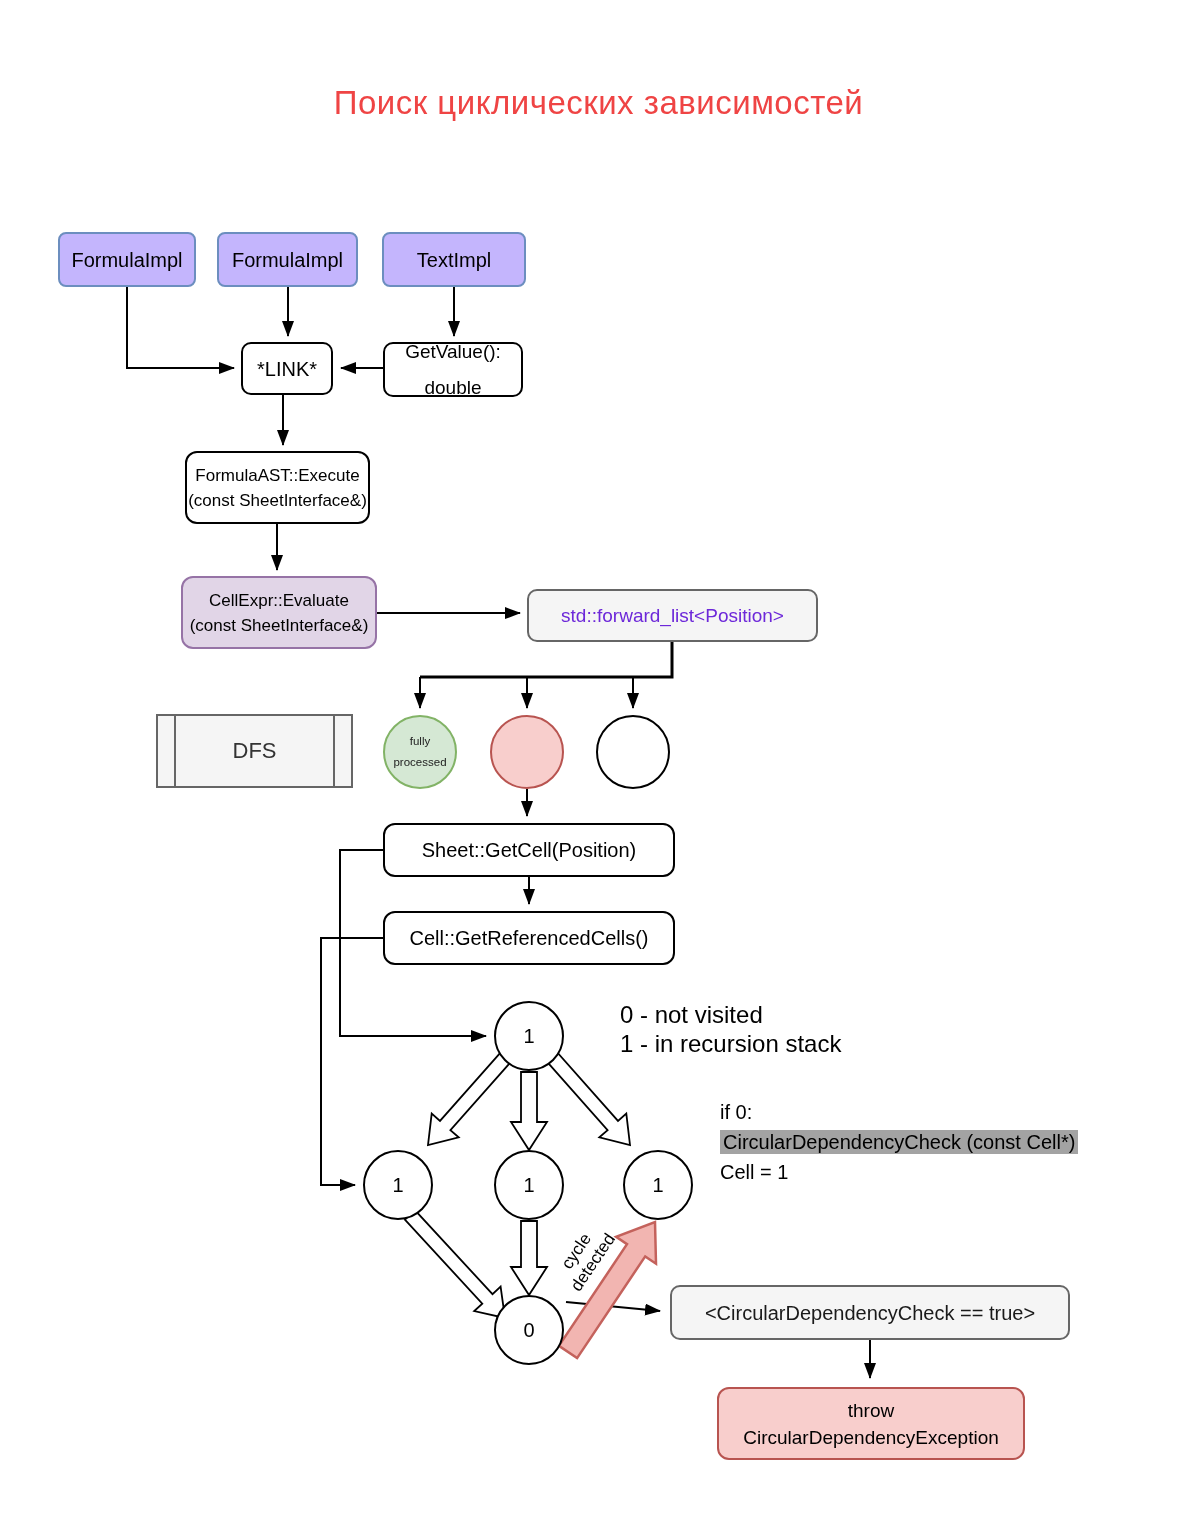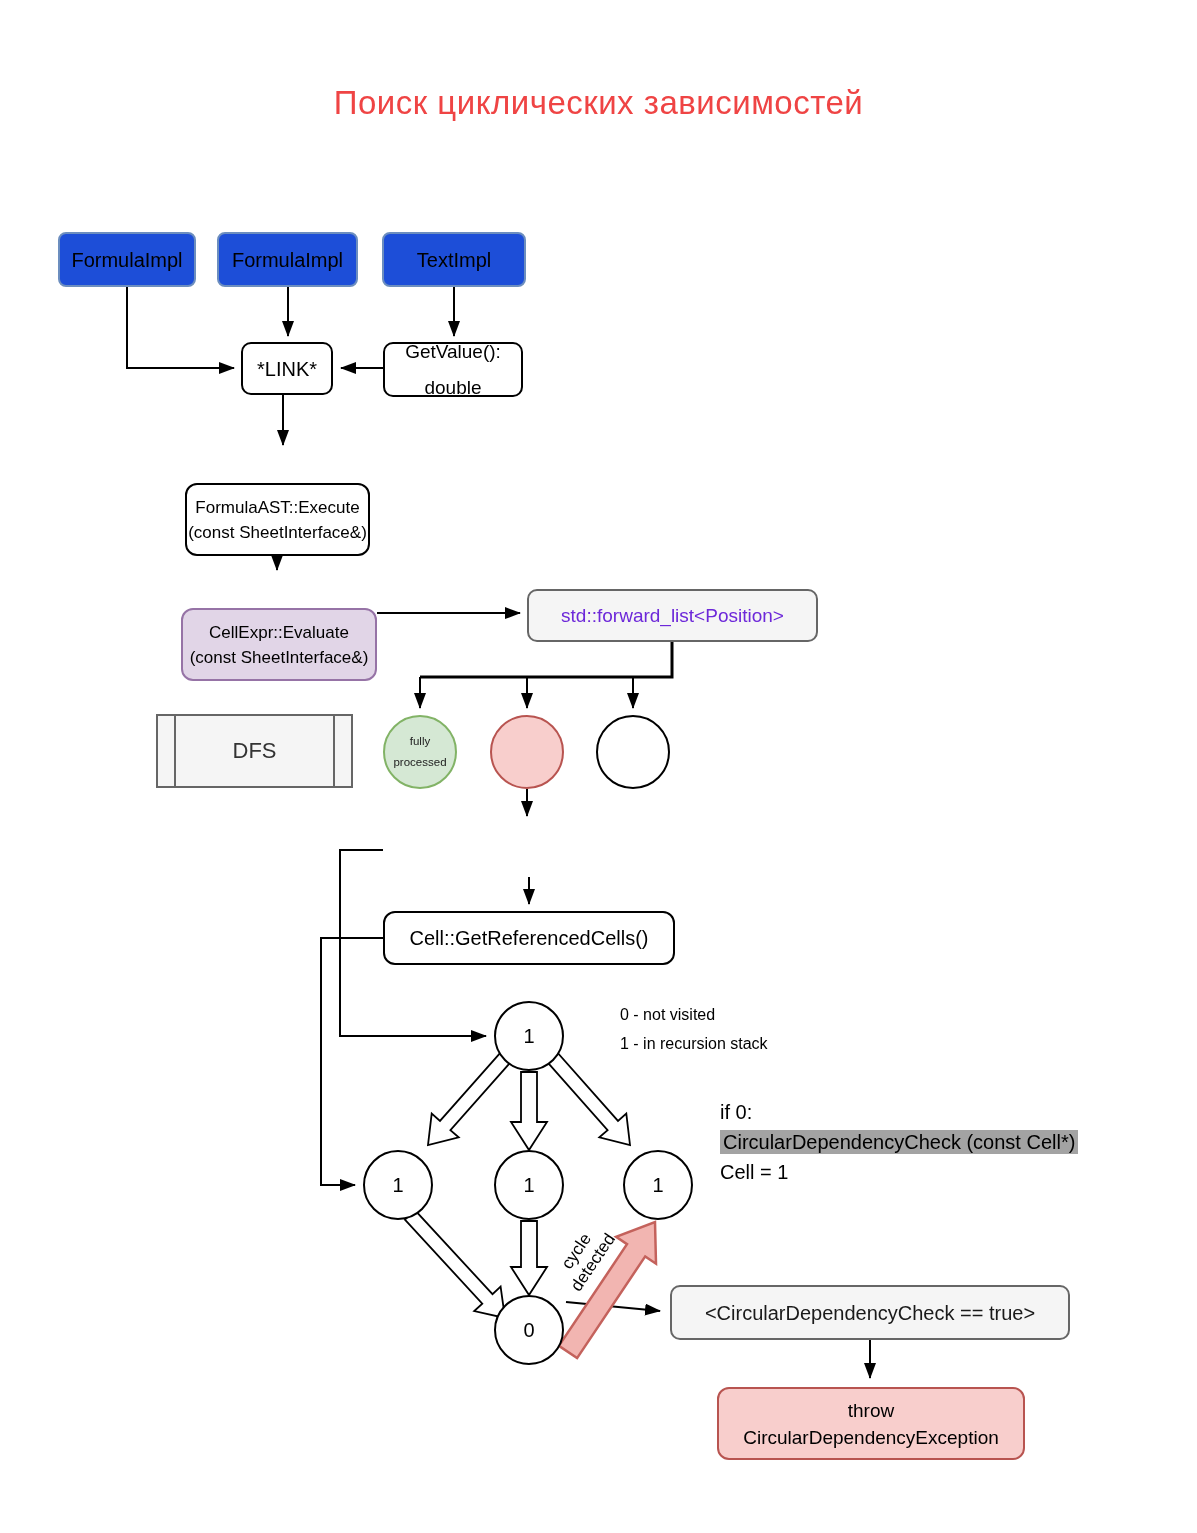--- a/index.html
+++ b/index.html
@@ -4,35 +4,35 @@
 <style>
   html,body{margin:0;padding:0;background:#ffffff;}
   .canvas{position:relative;width:1197px;height:1533px;background:#fff;overflow:hidden;
           font-family:"Liberation Sans","DejaVu Sans",sans-serif;color:#000;}
   .title{position:absolute;left:0;top:84px;width:1197px;text-align:center;
          font-size:33px;letter-spacing:.5px;color:#ef4444;}
   svg.wires{position:absolute;left:0;top:0;z-index:1;}
   .box{position:absolute;z-index:2;display:flex;flex-direction:column;align-items:center;
        justify-content:center;text-align:center;background:#fff;border:2px solid #000;
        border-radius:10px;font-size:20px;line-height:24px;box-sizing:border-box;white-space:nowrap;}
-  .blue{background:#1d4ed8;border-color:#6c8ebf;border-radius:8px;}
+  .blue{background:#c4b5fd;border-color:#6c8ebf;border-radius:8px;}
   .purple{background:#e1d5e7;border-color:#9673a6;border-radius:12px;}
   .grayb{background:#f5f5f5;border-color:#666666;color:#6d28d9;}
   .redb{background:#f8cecc;border-color:#b85450;border-radius:12px;}
-  .small2{font-size:17px;line-height:25px;margin-top:32px;}
+  .small2{font-size:17px;line-height:25px;}
   .dfs{position:absolute;z-index:2;background:#f5f5f5;border:2px solid #666;display:flex;
        align-items:center;justify-content:center;font-size:22px;color:#333;box-sizing:border-box;}
   .dfs::before,.dfs::after{content:"";position:absolute;top:0;bottom:0;width:2px;background:#666;}
   .dfs::before{left:16px;} .dfs::after{right:16px;}
   .circle{position:absolute;z-index:2;border:2px solid #000;border-radius:50%;background:#fff;
           display:flex;flex-direction:column;align-items:center;justify-content:center;
           font-size:20px;box-sizing:border-box;text-align:center;}
   .cgreen{background:#d5e8d4;border-color:#82b366;font-size:11.5px;line-height:21px;color:#222;}
   .cred{background:#f8cecc;border-color:#b85450;}
-  .legend{position:absolute;z-index:2;left:620px;top:1000px;font-size:16px;line-height:29px;}
+  .legend{position:absolute;z-index:2;left:620px;top:1000px;font-size:24px;line-height:29px;}
   .annot{position:absolute;z-index:2;left:720px;top:1097px;font-size:20px;line-height:30px;}
   .hl{background:#a3a3a3;padding:1px 3px;text-align:center;}
   .cyclelabel{position:absolute;z-index:3;left:505px;top:1237px;width:160px;text-align:center;
               font-size:17px;line-height:20px;transform:rotate(-56deg);}
 </style>
 </head>
 <body>
 
 <div class="canvas">
 
@@ -109,20 +109,23 @@
     <span>DFS</span>
   </div>
 
   <div class="circle cgreen" style="left:383px;top:715px;width:74px;height:74px;">
     <span>fully</span>
     <span>processed</span>
   </div>
   <div class="circle cred" style="left:490px;top:715px;width:74px;height:74px;"></div>
   <div class="circle" style="left:596px;top:715px;width:74px;height:74px;"></div>
 
+  <div class="box" style="left:383px;top:823px;width:292px;height:54px;border-radius:12px;">
+    <span>Sheet::GetCell(Position)</span>
+  </div>
   <div class="box" style="left:383px;top:911px;width:292px;height:54px;border-radius:12px;">
     <span>Cell::GetReferencedCells()</span>
   </div>
 
   <div class="circle" style="left:494px;top:1001px;width:70px;height:70px;">
     <span>1</span>
   </div>
   <div class="circle" style="left:363px;top:1150px;width:70px;height:70px;">
     <span>1</span>
   </div>

